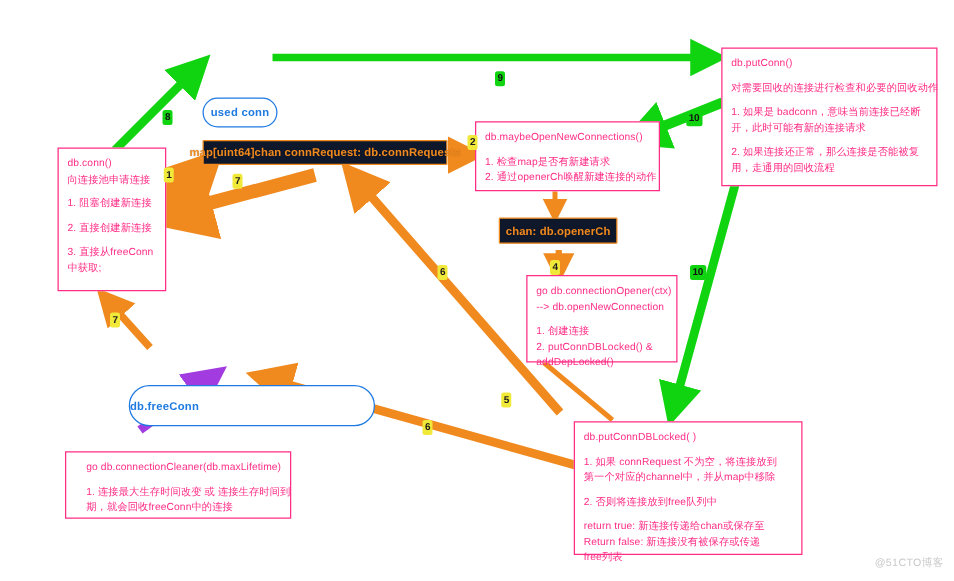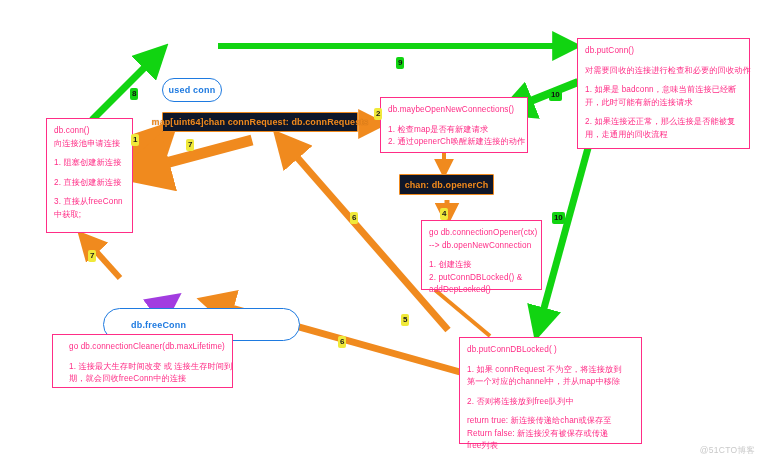--- a/index.html
+++ b/index.html
@@ -55,21 +55,21 @@
     display:flex;align-items:center;margin-top:44px;
   }
   .blue-box.center{justify-content:center;}
   .blue-box .btext{
     color:#1e7ae0;
     font-size:9px;
     font-weight:bold;
     white-space:nowrap;
     letter-spacing:0.2px;
   }
-  .blue-box.left .btext{padding-left:27px;}
+  .blue-box.left .btext{padding-left:0;}
 
   
   .step{
     position:absolute;
     color:#1b1b1b;
     background:#f0e93a;
     font-size:8px;
     font-weight:bold;
     line-height:10px;
     padding:1px 2px;
@@ -226,21 +226,21 @@
     <div class="line">1. 如果 connRequest 不为空，将连接放到</div>
     <div class="line">第一个对应的channel中，并从map中移除</div>
     <div class="spacer"></div>
     <div class="line">2. 否则将连接放到free队列中</div>
     <div class="spacer"></div>
     <div class="line">return true: 新连接传递给chan或保存至</div>
     <div class="line">Return false: 新连接没有被保存或传递</div>
     <div class="line">free列表</div>
   </div>
 
-  <div class="pink-box" style="left:52px;top:334px;width:181px;height:54px;padding-left:16px;">
+  <div class="pink-box" style="left:52px;top:361px;width:181px;height:54px;padding-left:16px;">
     <div class="line">go db.connectionCleaner(db.maxLifetime)</div>
     <div class="spacer"></div>
     <div class="line">1. 连接最大生存时间改变 或 连接生存时间到</div>
     <div class="line">期，就会回收freeConn中的连接</div>
   </div>
 
   <div id="step-badges">
       <div class="step" style="left: 131px; top: 134px;">1</div>
       <div class="step" style="left: 374px; top: 108px;">2</div>
       <div class="step" style="left: 440px; top: 208px;">4</div>

